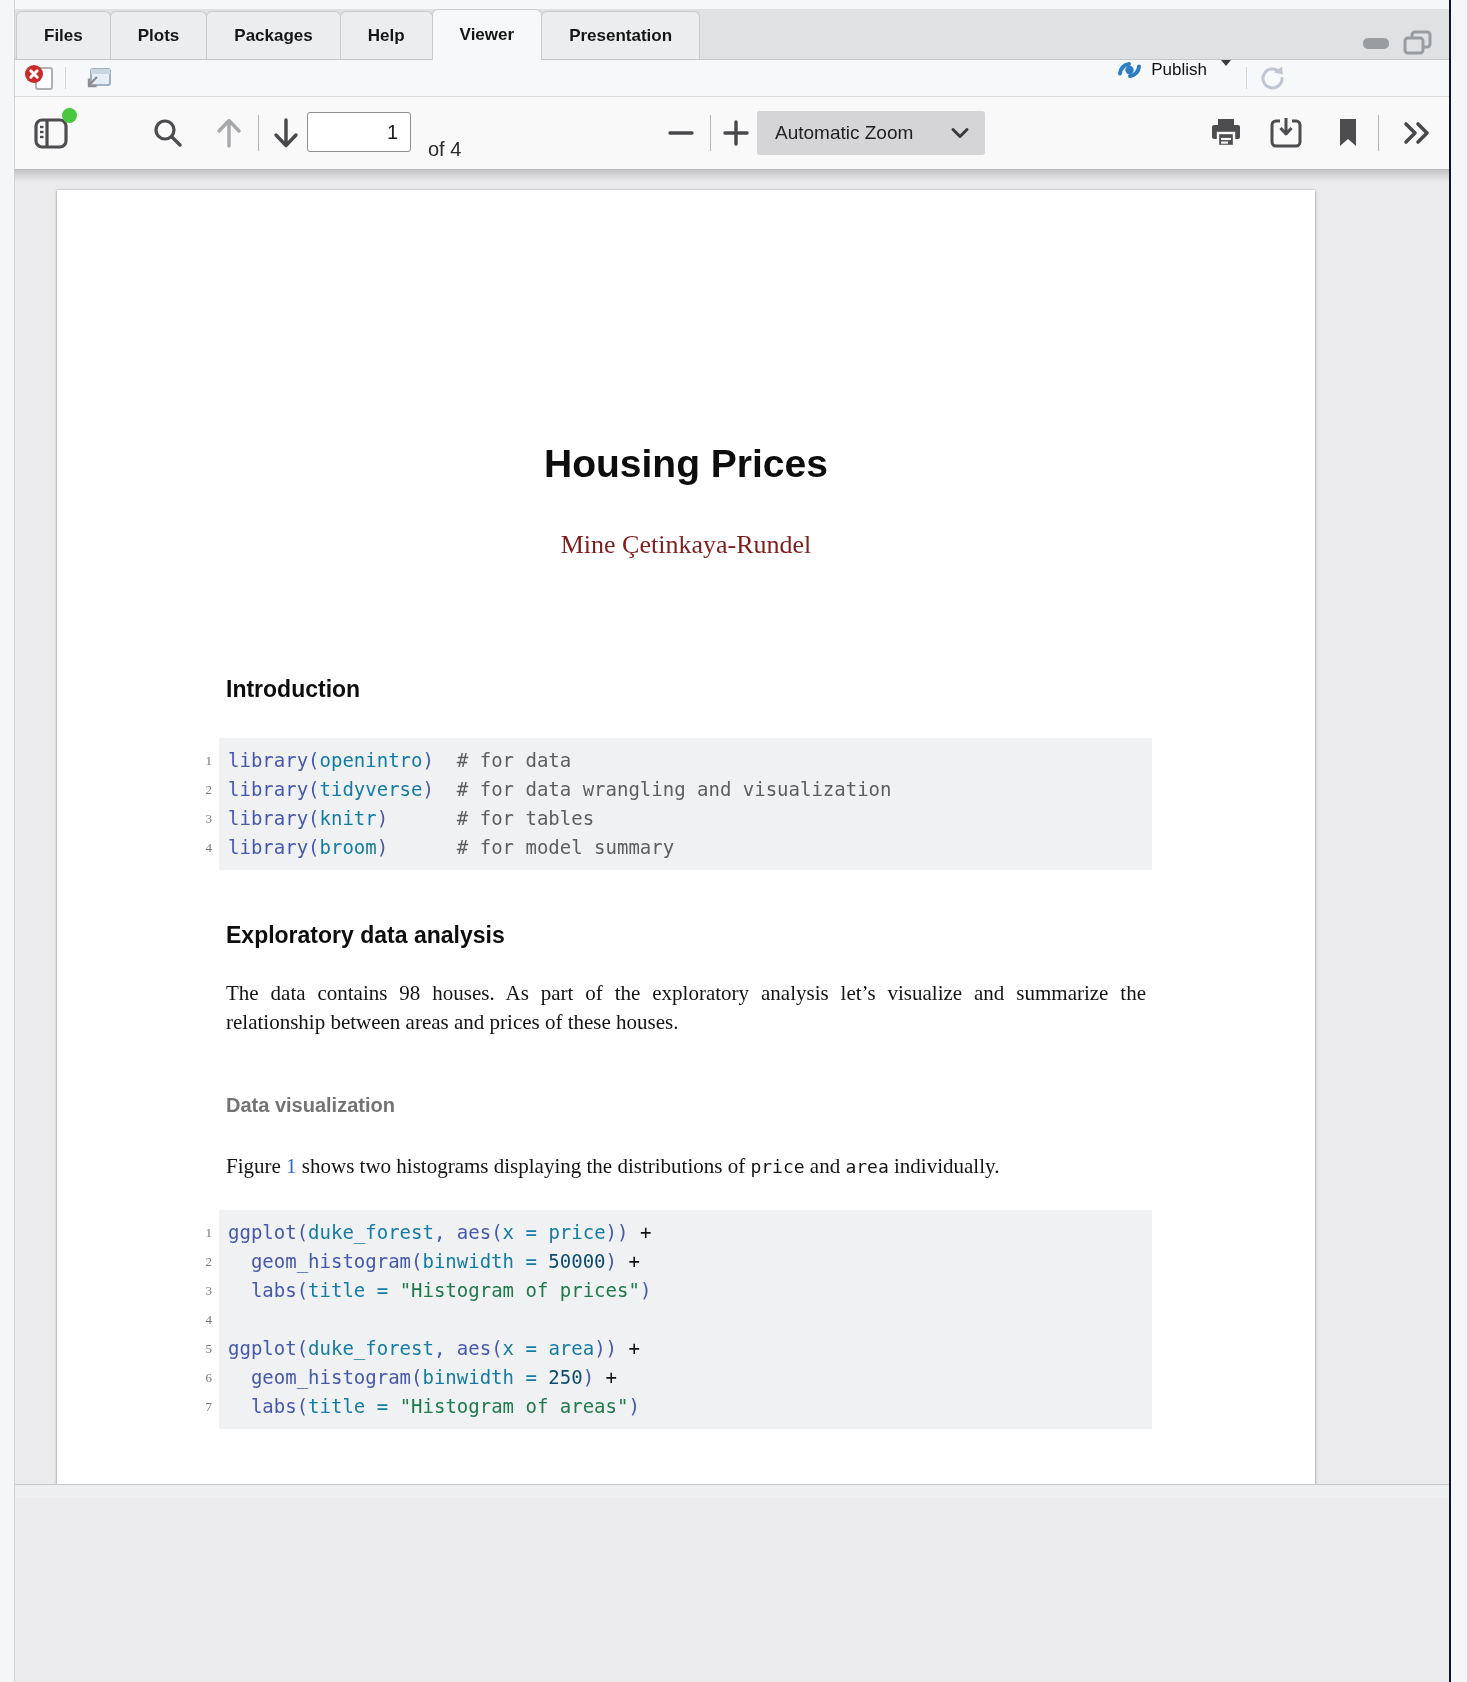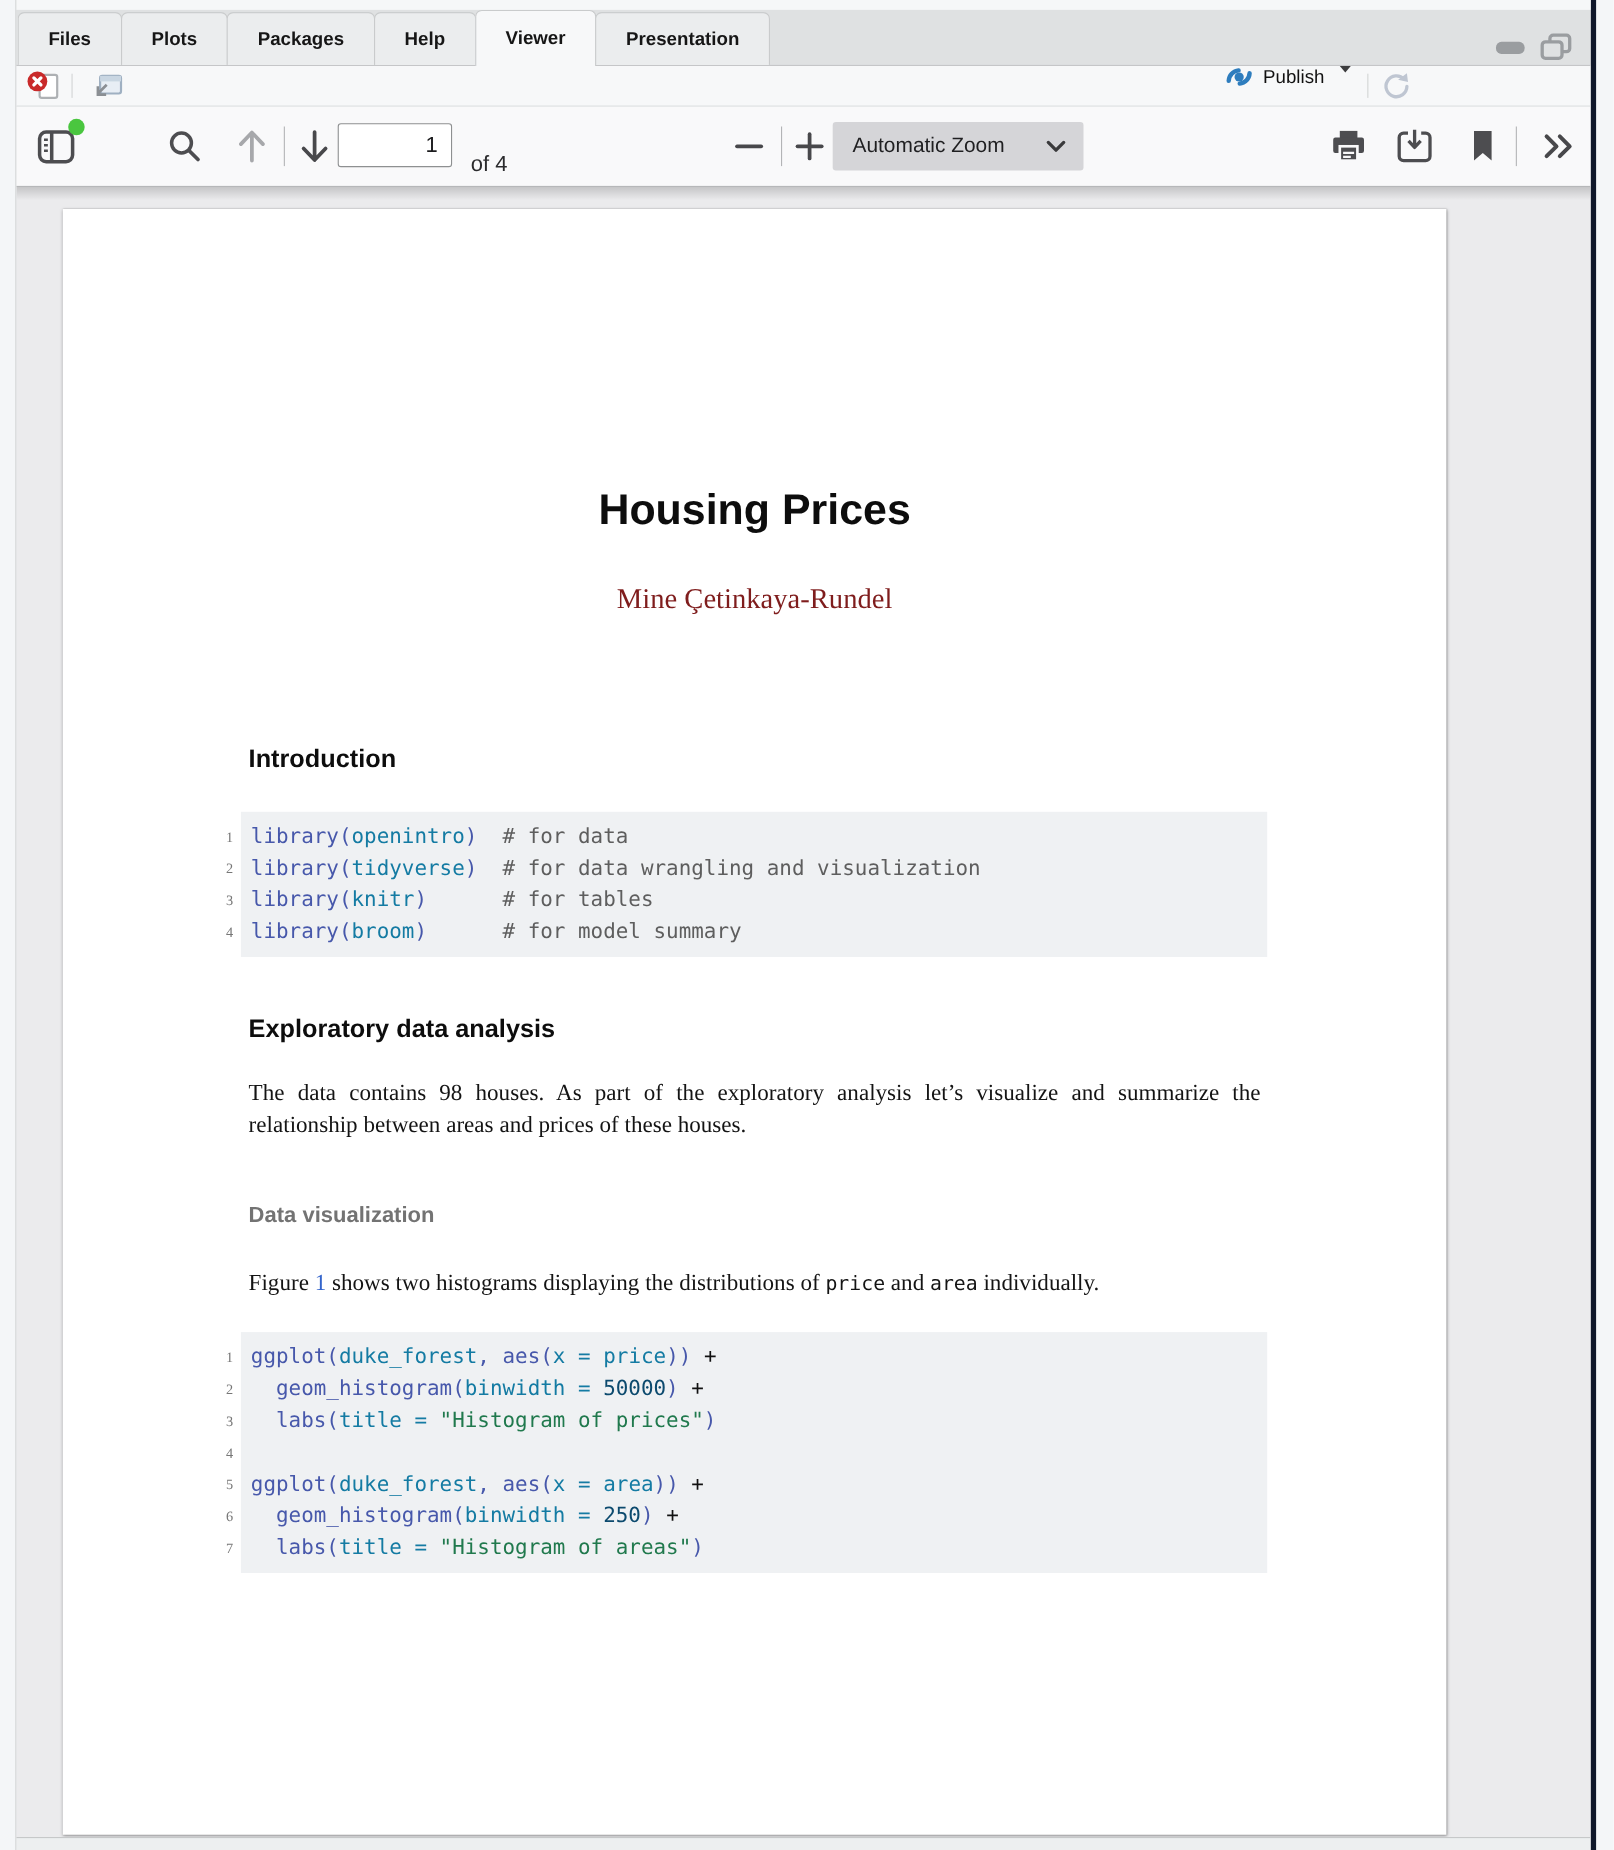--- a/index.html
+++ b/index.html
@@ -4,21 +4,21 @@
 <style>
   html,body{margin:0;padding:0;}
   body{
     width:1467px;height:1682px;position:relative;overflow:hidden;
     background:#f4f6f8;
     font-family:"Liberation Sans",sans-serif;
     -webkit-font-smoothing:antialiased;
   }
   .main{
     position:absolute;left:14px;top:0;width:1437px;height:1682px;
-    border-left:1px solid #d0d2d3;border-right:5px solid #0f172a;
+    border-left:1px solid #d0d2d3;border-right:2px solid #0f172a;
     box-sizing:border-box;background:#ebebed;
   }
   
   .tabbar{
     position:relative;height:60px;background:#dfe1e2;
     border-bottom:1px solid #c5c6c8;
     display:flex;align-items:flex-end;padding-left:1px;box-sizing:border-box;
   }
   .tabbar::before{content:"";position:absolute;top:0;left:0;right:0;height:9px;background:#f6f7f8;}
   .tab{
@@ -57,21 +57,21 @@
     text-align:right;padding:0 12px 0 4px;box-sizing:border-box;outline:none;
   }
   .page-of{position:absolute;left:413px;top:16px;height:72px;display:flex;align-items:center;font-size:20px;color:#2b2b2d;}
   .zoom-select{
     position:absolute;left:742px;top:14px;width:228px;height:44px;
     background:#d5d5d8;border-radius:3px;display:flex;align-items:center;
     padding:0 14px 0 18px;box-sizing:border-box;cursor:default;
   }
   .zoom-select-label{font-size:19px;color:#1f1f21;flex:1;}
   
-  .viewport{position:relative;height:1500px;background:#ebebed;overflow:hidden;}
+  .viewport{position:relative;height:1314px;background:#ebebed;overflow:hidden;}
   .viewport::before{
     content:"";position:absolute;top:0;left:0;right:0;height:12px;z-index:1;
     background:linear-gradient(rgba(0,0,0,.16),rgba(0,0,0,0));
   }
   .page{
     position:absolute;left:42px;top:20px;width:1258px;height:1478px;background:#fff;
     box-shadow:0 1px 3px rgba(0,0,0,.35),0 0 1px rgba(0,0,0,.25);
     box-sizing:border-box;padding:251px 169px 0 169px;
   }
   

